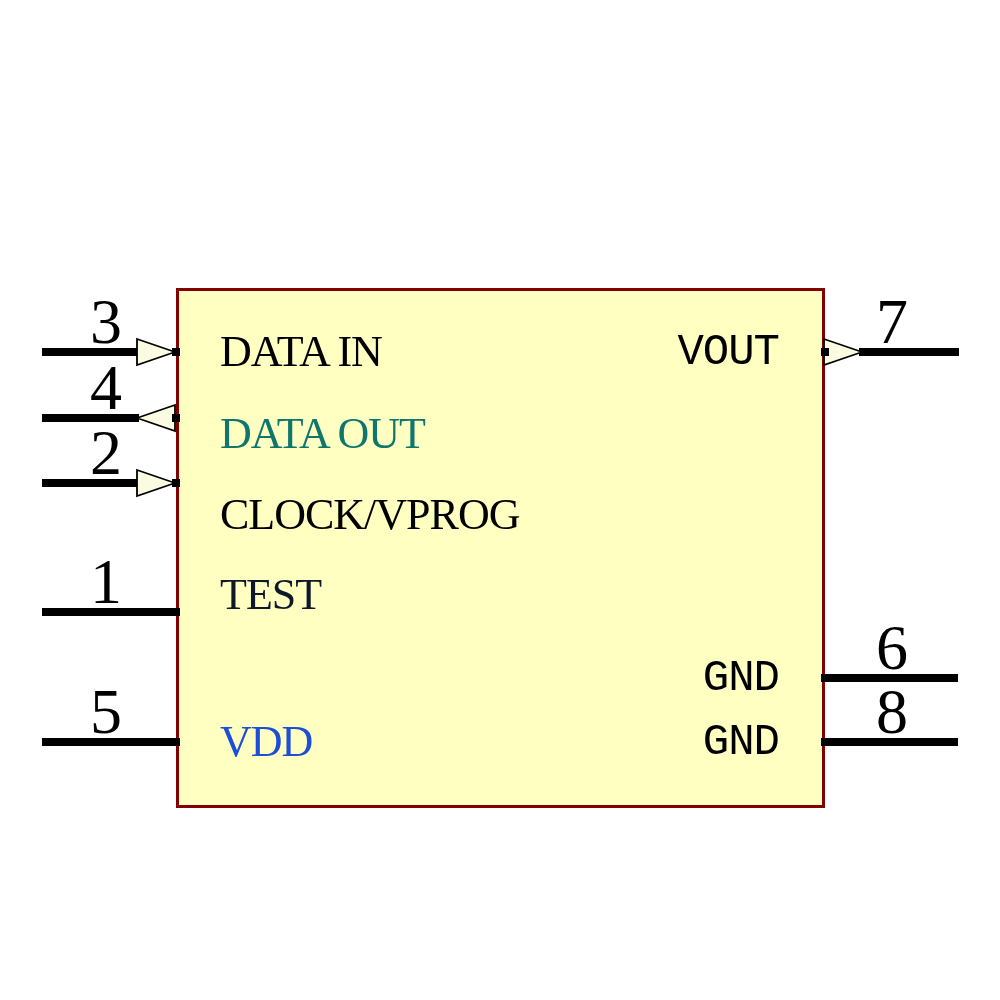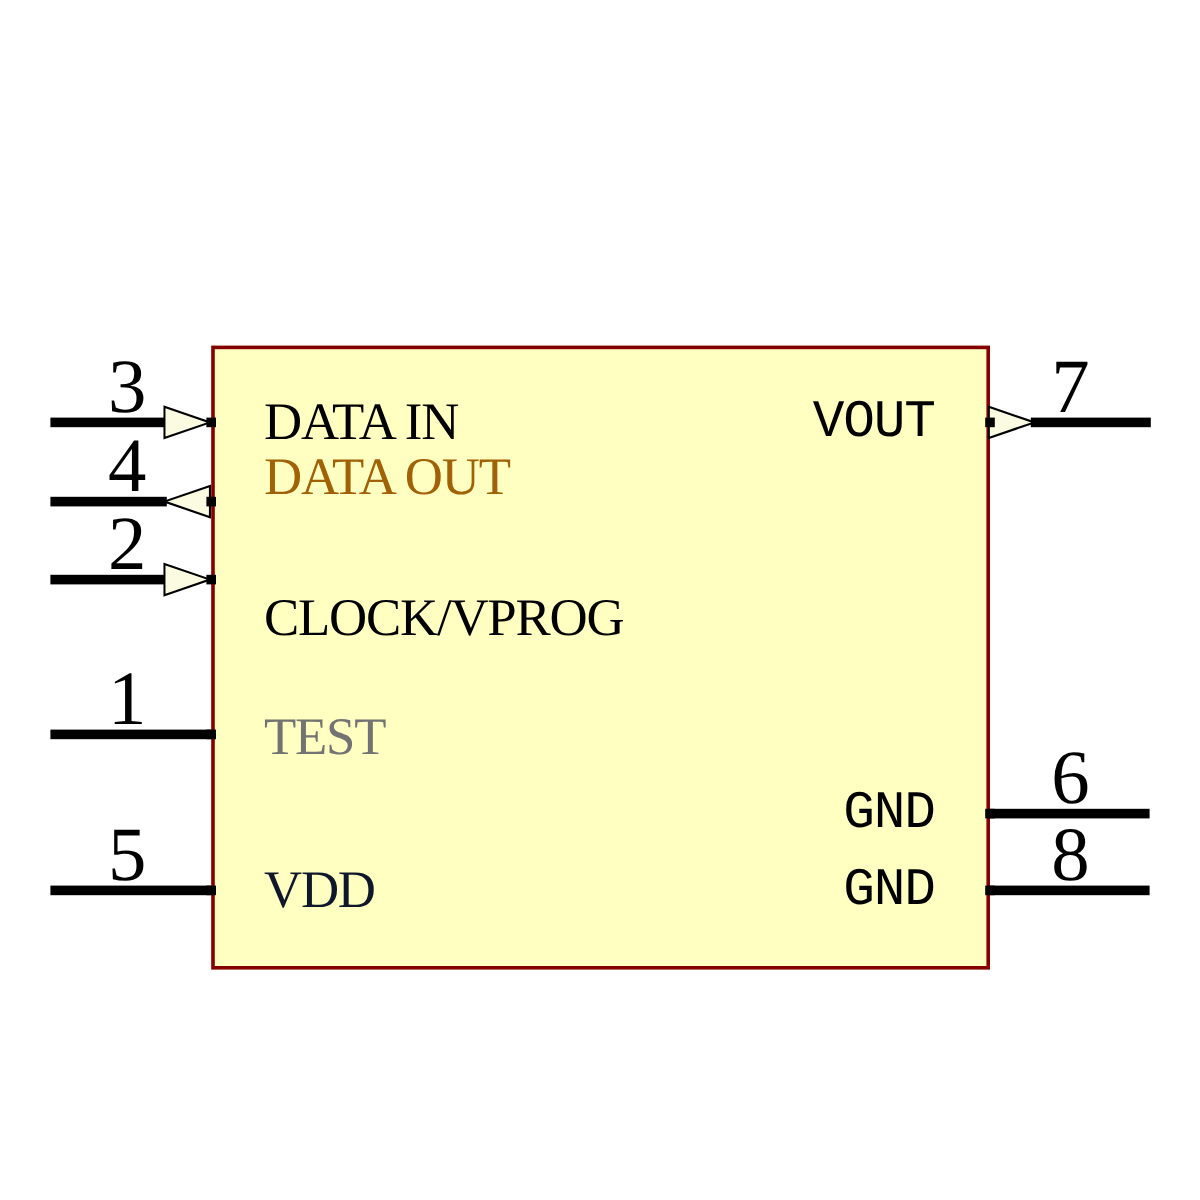--- a/index.html
+++ b/index.html
@@ -70,36 +70,36 @@
       </svg>
       <div class="endpoint" style="left: 172px; top: 348px; background: rgb(0, 0, 0);"></div>
       <div class="pin-number" style="left: 46px; top: 290px; color: rgb(0, 0, 0);">3</div>
       <div class="pin-label" style="left: 220px; top: 322px; color: rgb(0, 0, 0);">DATA IN</div>
       <div class="wire" style="top: 414px; background: rgb(0, 0, 0); left: 42px; width: 97px;"></div>
       <svg class="arrow" viewBox="0 0 40 30" style="left: 136px; top: 403px;">
         <polygon points="39,2 1,15 39,28" fill="#FBFBE2" stroke="#000000" stroke-width="1.8"></polygon>
       </svg>
       <div class="endpoint" style="left: 172px; top: 414px; background: rgb(0, 0, 0);"></div>
       <div class="pin-number" style="left: 46px; top: 356px; color: rgb(0, 0, 0);">4</div>
-      <div class="pin-label" style="left: 220px; top: 368px; color: #a16207;">DATA OUT</div>
+      <div class="pin-label" style="left: 220px; top: 404px; color: #0f766e;">DATA OUT</div>
       <div class="wire" style="top: 479px; background: rgb(0, 0, 0); left: 42px; width: 97px;"></div>
       <svg class="arrow" viewBox="0 0 40 30" style="left: 136px; top: 468px;">
         <polygon points="1,2 39,15 1,28" fill="#FBFBE2" stroke="#000000" stroke-width="1.8"></polygon>
       </svg>
       <div class="endpoint" style="left: 172px; top: 479px; background: rgb(0, 0, 0);"></div>
       <div class="pin-number" style="left: 46px; top: 421px; color: rgb(0, 0, 0);">2</div>
       <div class="pin-label" style="left: 220px; top: 453px; color: rgb(0, 0, 0); margin-top: 32px;">CLOCK/VPROG</div>
       <div class="wire" style="top: 608px; background: rgb(0, 0, 0); left: 42px; width: 134px;"></div>
       <div class="endpoint" style="left: 172px; top: 608px; background: rgb(0, 0, 0);"></div>
       <div class="pin-number" style="left: 46px; top: 550px; color: rgb(0, 0, 0);">1</div>
-      <div class="pin-label" style="left: 220px; top: 584px; color: #737373;">TEST</div>
+      <div class="pin-label" style="left: 220px; top: 565px; color: #0f172a;">TEST</div>
       <div class="wire" style="top: 738px; background: rgb(0, 0, 0); left: 42px; width: 134px;"></div>
       <div class="endpoint" style="left: 172px; top: 738px; background: rgb(0, 0, 0);"></div>
       <div class="pin-number" style="left: 46px; top: 680px; color: rgb(0, 0, 0);">5</div>
-      <div class="pin-label" style="left: 220px; top: 712px; color: #0f172a;">VDD</div>
+      <div class="pin-label" style="left: 220px; top: 712px; color: #1d4ed8;">VDD</div>
       <div class="wire" style="top: 348px; background: rgb(0, 0, 0); left: 859px; width: 100px;"></div>
       <svg class="arrow" viewBox="0 0 40 30" style="left: 823px; top: 337px;">
         <polygon points="1,2 39,15 1,28" fill="#FBFBE2" stroke="#000000" stroke-width="1.8"></polygon>
       </svg>
       <div class="endpoint" style="left: 821px; top: 348px; background: rgb(0, 0, 0);"></div>
       <div class="pin-number" style="left: 832px; top: 290px; color: rgb(0, 0, 0);">7</div>
       <div class="pin-label right" style="right: 221px; top: 322px; color: rgb(0, 0, 0);">VOUT</div>
       <div class="wire" style="top: 674px; background: rgb(0, 0, 0); left: 825px; width: 133px;"></div>
       <div class="endpoint" style="left: 821px; top: 674px; background: rgb(0, 0, 0);"></div>
       <div class="pin-number" style="left: 832px; top: 616px; color: rgb(0, 0, 0);">6</div>

